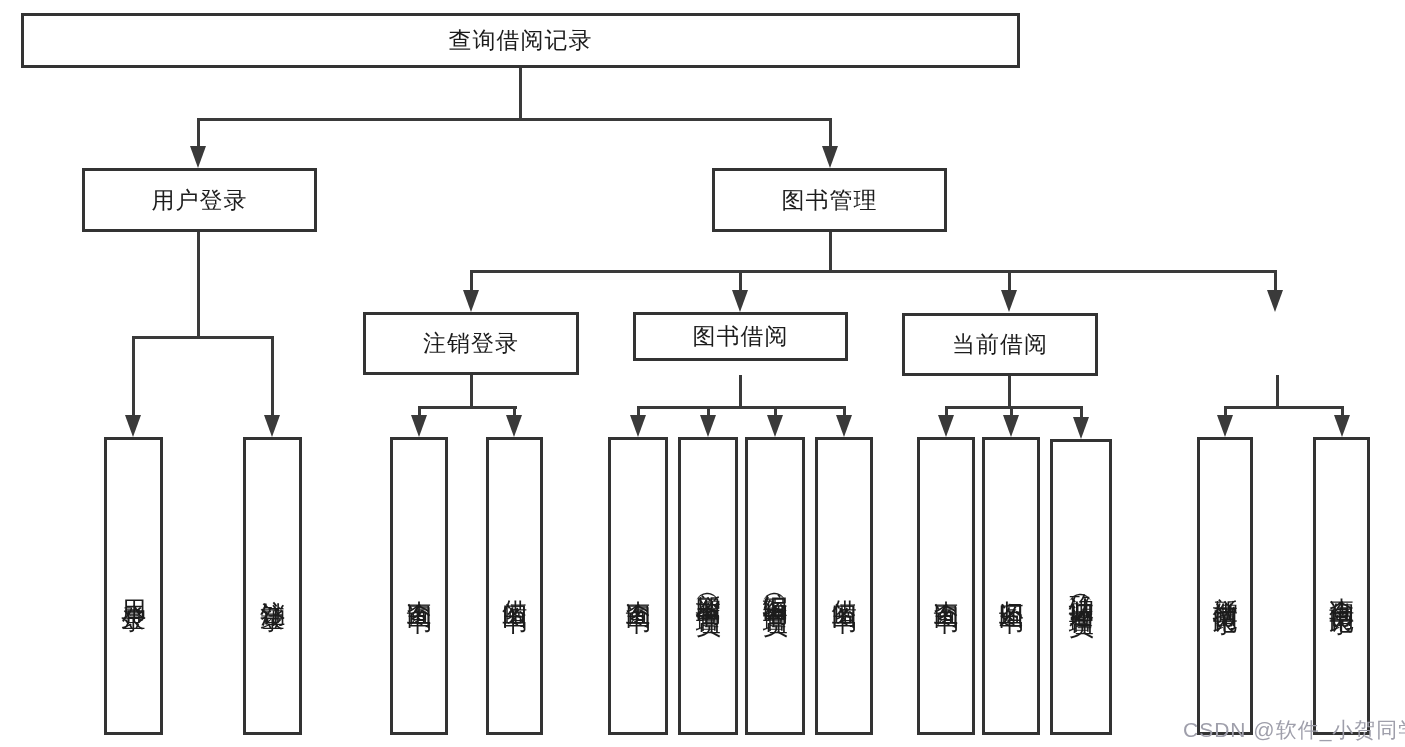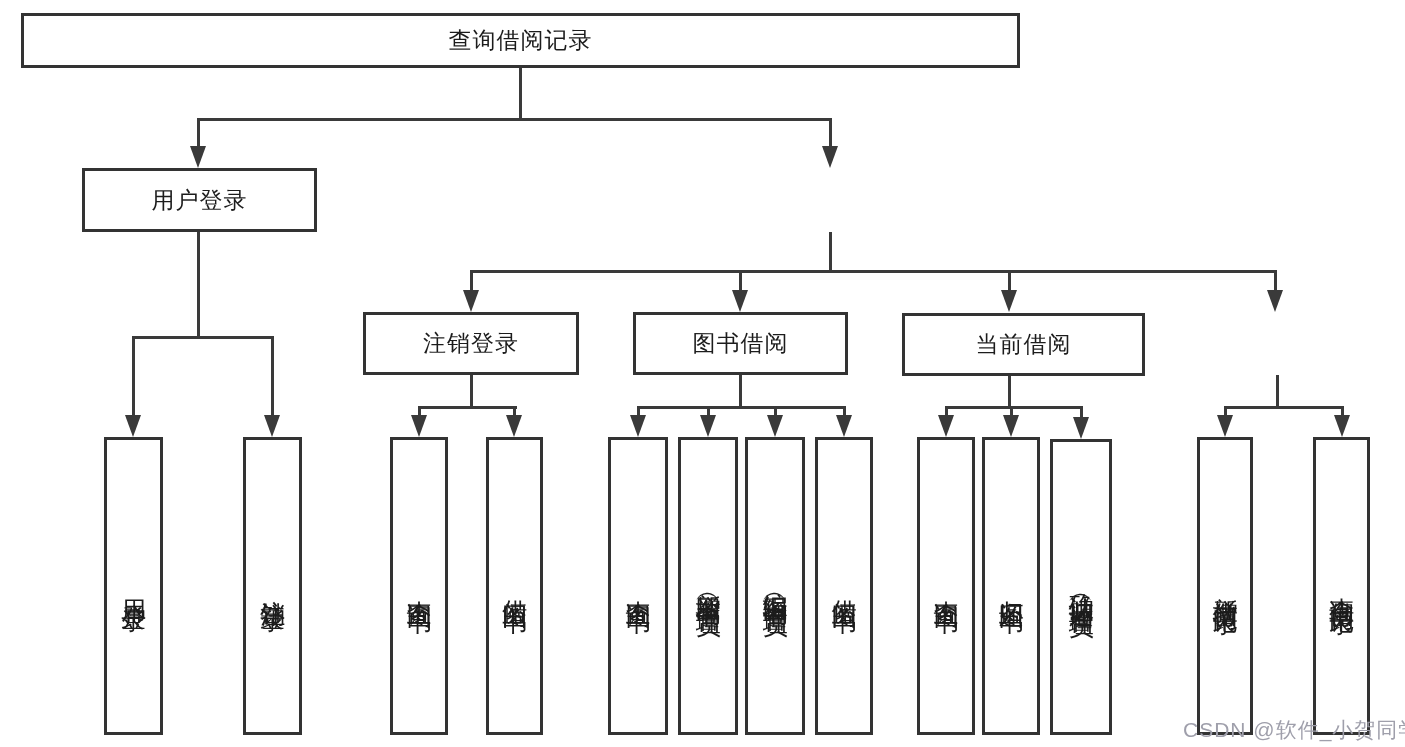--- a/index.html
+++ b/index.html
@@ -30,24 +30,25 @@
   }
 </style>
 </head>
 <body>
 
 <div class="canvas">
 
   <div class="box h" style="left:21px;top:13px;width:999px;height:55px">查询借阅记录</div>
 
   <div class="box h" style="left:82px;top:168px;width:235px;height:64px">用户登录</div>
+  <div class="box h" style="left:712px;top:168px;width:235px;height:64px">图书管理</div>
 
   <div class="box h" style="left:363px;top:312px;width:216px;height:63px">注销登录</div>
-  <div class="box h" style="left:633px;top:312px;width:215px;height:63px">图书借阅</div>
-  <div class="box h" style="left:902px;top:313px;width:243px;height:63px">当前借阅</div>
+  <div class="box h" style="left:633px;top:312px;width:215px;height:49px">图书借阅</div>
+  <div class="box h" style="left:902px;top:313px;width:196px;height:63px">当前借阅</div>
 
   <div class="box v" style="left:104px;top:437px;width:59px;height:298px">
     <span>用户登录</span>
   </div>
   <div class="box v" style="left:243px;top:437px;width:59px;height:298px">
     <span>注销登录</span>
   </div>
 
   <div class="box v" style="left:390px;top:437px;width:58px;height:298px">
     <span>查询图书</span>

